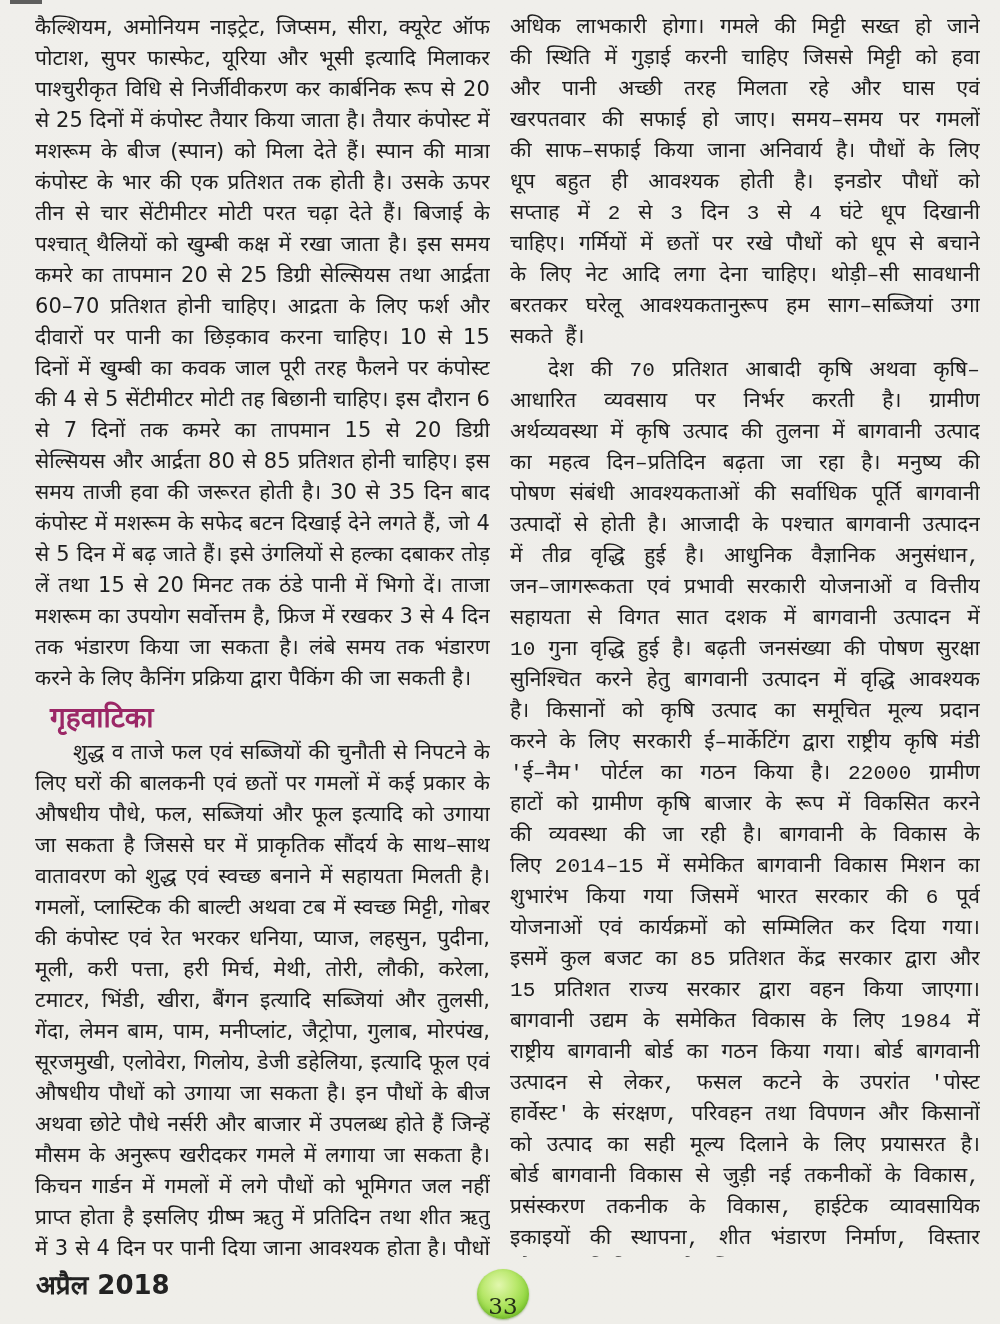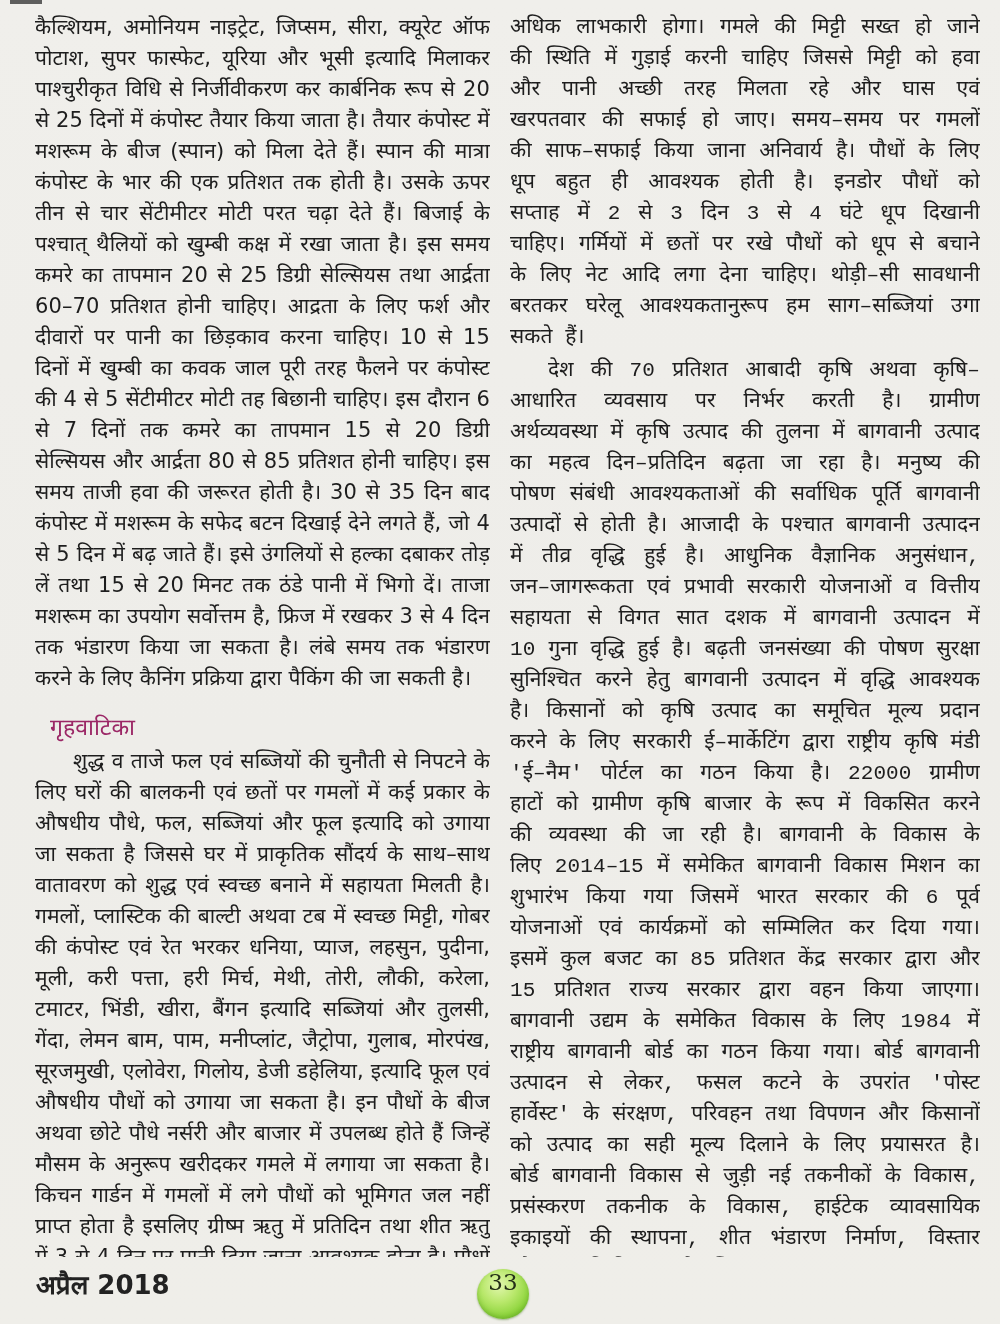--- a/index.html
+++ b/index.html
@@ -30,36 +30,36 @@
   .col-right{width:470px;font-family:Liberation Mono, monospace;}
   p.para{
     margin:0;
     font-size:21px;
     line-height:31px;
     text-align:justify;
     letter-spacing:.1px;
   }
   p.indent{text-indent:38px;}
   .section-heading{
-    margin:19px 0 5px 15px;
-    font-size:23px;
+    margin:10px 0 5px 15px;
+    font-size:28px;
     line-height:28px;
-    font-weight:normal;
+    font-weight:bold;
     color:#9b2766;
   }
   .footer-month{
     position:absolute;left:36px;bottom:22px;
     font-size:26px;font-weight:bold;color:#222;
   }
   .page-badge{
     position:absolute;left:477px;bottom:5px;
     width:52px;height:50px;border-radius:50%;
     background:radial-gradient(circle at 42% 32%, #e2f7ae 0%, #b9e86c 38%, #8fd53e 68%, #6cbb26 100%);
     box-shadow:0 1px 2px rgba(60,110,20,.45), inset 0 -2px 4px rgba(70,130,20,.35);
-    display:flex;align-items:flex-start;justify-content:center;
+    display:flex;align-items:flex-end;justify-content:center;
   }
   .page-badge span{
     font-size:23px;color:#253018;
     font-family:"DejaVu Serif","Liberation Serif",serif;
   }
 </style>
 </head>
 <body>
 
 <div class="page">

